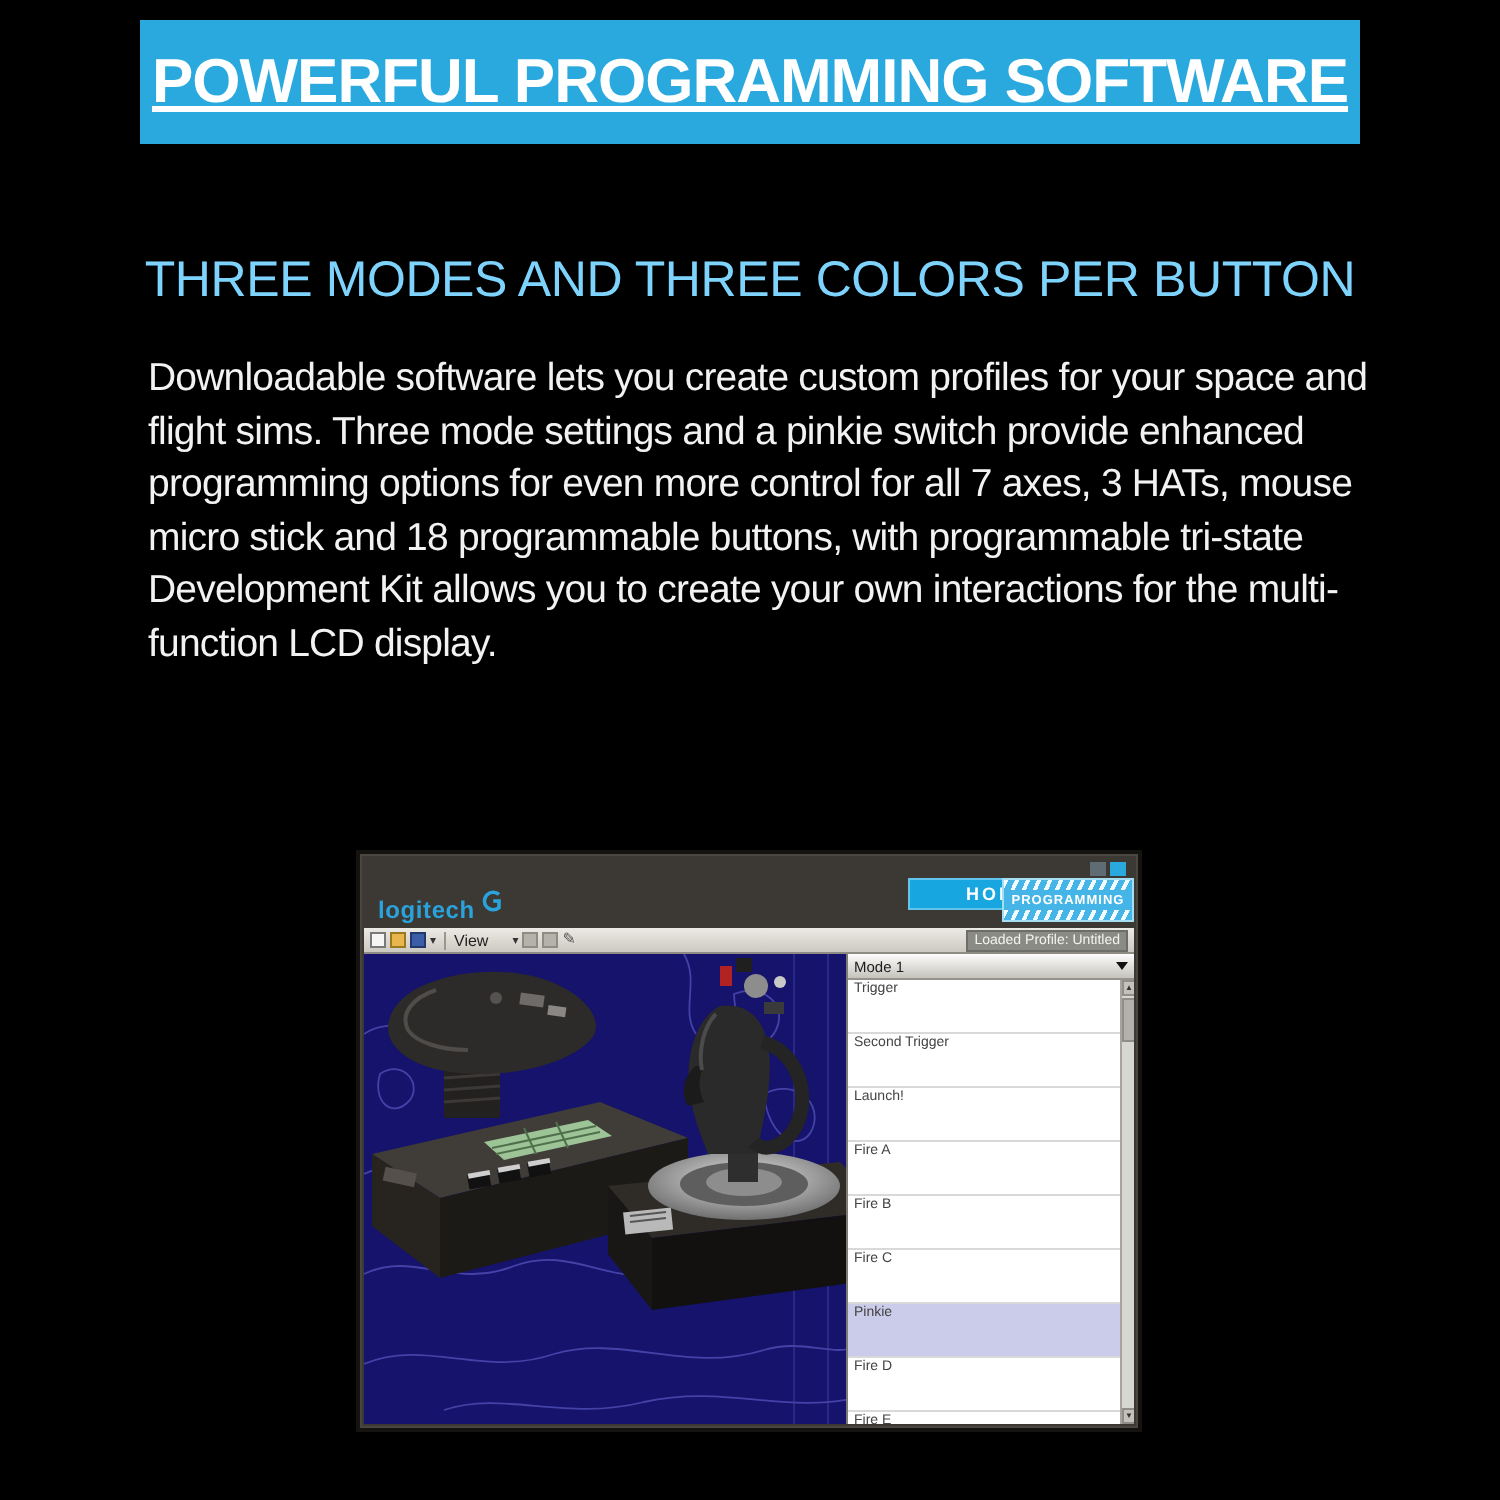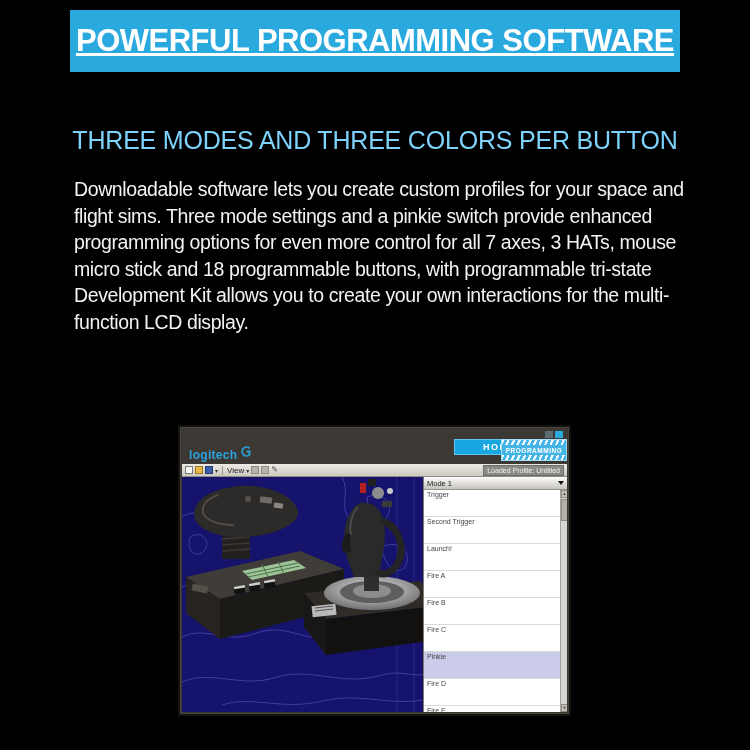--- a/index.html
+++ b/index.html
@@ -44,21 +44,21 @@
 
   .toolbar { position:absolute; left:2px; right:2px; top:37px; height:13px;
     background:linear-gradient(#eceae4,#ccc9c1); border-bottom:1px solid #8f8c85;
     display:flex; align-items:center; padding:0 3px; gap:2px; font-size:8px; color:#222; }
   .tb-ico { width:8px; height:8px; display:inline-block; }
   .ico-page { background:#f6f6f4; border:1px solid #7a7a7a; }
   .ico-folder { background:#e8b64c; border:1px solid #9a7a20; }
   .ico-save { background:#3a5fa8; border:1px solid #23386b; }
   .tb-caret { font-size:6px; color:#333; }
   .tb-sep { width:1px; height:9px; background:#9a978f; margin:0 2px; }
-  .tb-view { display:flex; align-items:center; gap:2px; }
+  .tb-view { display:flex; align-items:center; gap:12px; }
   .ico-dim { background:#b5b2aa; border:1px solid #8f8c85; }
   .ico-pencil { font-size:8px; color:#555; line-height:8px; }
   .tb-spacer { flex:1; }
   .profile-chip { background:#8b8b85; border:1px solid #6e6e68; color:#f4f4ee;
     font-size:7px; padding:0 3px; line-height:9px; white-space:nowrap; }
 
   .content { position:absolute; left:2px; right:2px; top:50px; bottom:2px; display:flex; }
 
   .canvas { position:relative; flex:1; background:#15136b; overflow:hidden; }
   .canvas svg { position:absolute; left:0; top:0; }

